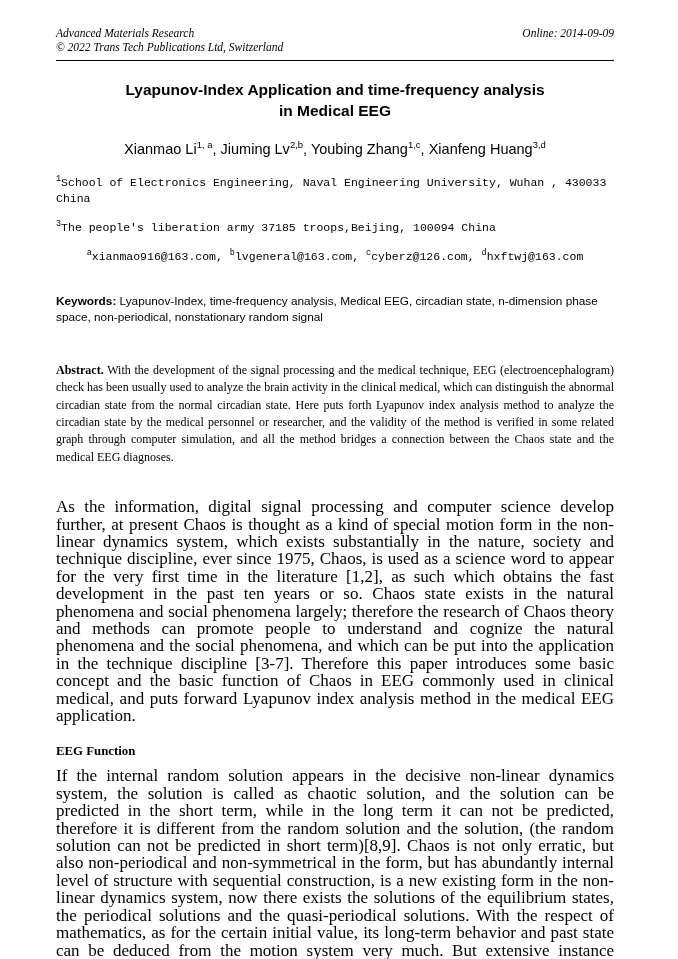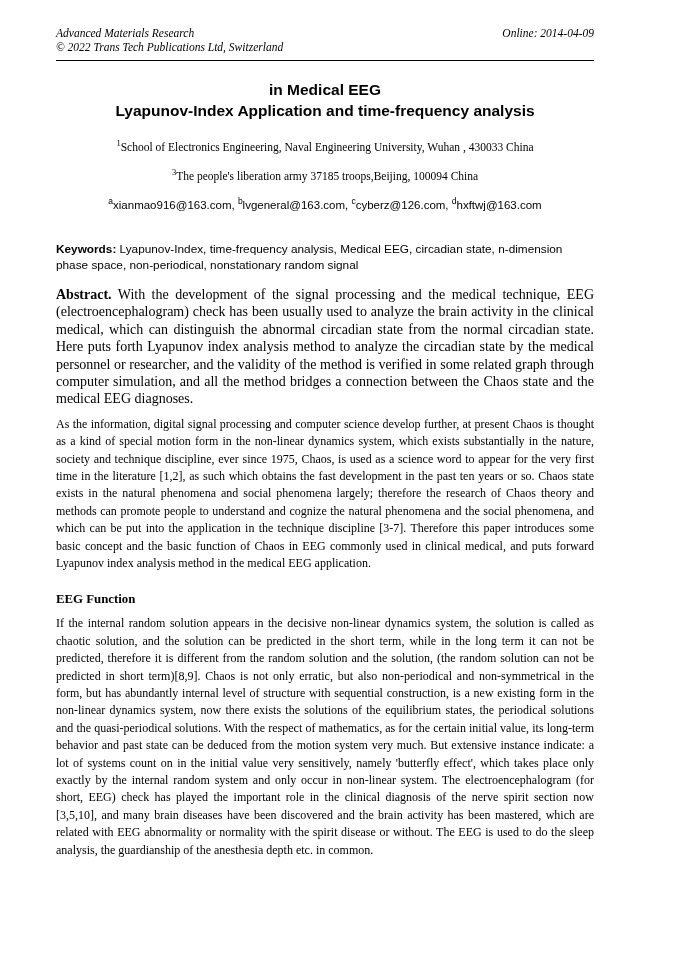--- a/index.html
+++ b/index.html
@@ -12,21 +12,21 @@
     height: 959px;
     font-family: "Liberation Serif", serif;
     color: #000000;
     overflow: hidden;
   }
   .page {
     position: relative;
     width: 678px;
     height: 940px;
     box-sizing: border-box;
-    padding: 26px 84px 20px 56px;
+    padding: 26px 64px 20px 56px;
   }
   .header-block {
     font-style: italic;
     font-size: 11.5px;
     line-height: 14.2px;
     position: relative;
     margin-bottom: 6px;
   }
   .header-left {
     display: block;
@@ -54,89 +54,92 @@
     text-align: center;
     font-family: "Liberation Sans", sans-serif;
     font-size: 14.5px;
     line-height: 20px;
     margin-bottom: 12px;
   }
   .authors sup {
     font-size: 9.5px;
   }
   .affil {
-    text-align: center;
-    font-family: Liberation Serif, serif;
+    text-align: left;
+    font-family: Liberation Mono, monospace;
     font-size: 11.5px;
     line-height: 16px;
     margin-bottom: 9px;
   }
   .affil sup {
     font-size: 8.5px;
   }
   .emails {
     text-align: center;
-    font-family: Liberation Sans, sans-serif;
+    font-family: Liberation Mono, monospace;
     font-size: 11.5px;
     line-height: 16px;
     margin-bottom: 0;
   }
   .emails sup {
     font-size: 8.5px;
   }
   .keywords {
     font-family: "Liberation Sans", sans-serif;
     font-size: 11.8px;
     line-height: 16.5px;
     text-align: left;
     margin-top: 28px;
-    margin-bottom: 12px;
+    margin-bottom: 36px;
   }
   .keywords b {
     font-weight: bold;
   }
   .abstract {
-    font-size: 14px;
+    font-size: 12px;
     line-height: 17.4px;
     text-align: justify;
-    margin-bottom: 8px;
+    margin-bottom: 32px;
   }
   .abstract b {
     font-weight: bold;
   }
   .section-head {
     font-weight: bold;
     font-size: 12.8px;
     margin: 20px 0 8px 0;
   }
   .para {
-    font-size: 12px;
+    font-size: 17px;
     line-height: 17.4px;
     text-align: justify;
     margin: 0 0 10px 0;
   }
 </style>
 </head>
 <body>
 
 <div class="page">
 
   <div class="header-block">
     <span class="header-left">Advanced Materials Research</span>
     <span class="header-left">© 2022 Trans Tech Publications Ltd, Switzerland</span>
-    <span class="header-right">Online: 2014-04-09</span>
+    <span class="header-right">Online: 2014-09-09</span>
   </div>
 
   <div class="rule"></div>
 
   <div class="title">
+    <div>Lyapunov-Index Application and time-frequency analysis</div>
     <div>in Medical EEG</div>
-    <div>Lyapunov-Index Application and time-frequency analysis</div>
   </div>
 
+  <div class="authors">
+    <span>Xianmao Li</span><sup>1, a</sup><span>, </span><span>Jiuming Lv</span><sup>2,b</sup><span>, </span><span>Youbing Zhang</span><sup>1,c</sup><span>, </span><span>Xianfeng Huang</span><sup>3,d</sup>
+  </div>
 
   <div class="affil">
     <sup>1</sup><span>School of Electronics Engineering, Naval Engineering University, Wuhan , 430033 China</span>
   </div>
   <div class="affil">
     <sup>3</sup><span>The people's liberation army 37185 troops,Beijing, 100094 China</span>
   </div>
 
   <div class="emails">
     <sup>a</sup><span>xianmao916@163.com, </span><sup>b</sup><span>lvgeneral@163.com, </span><sup>c</sup><span>cyberz@126.com, </span><sup>d</sup><span>hxftwj@163.com</span>

